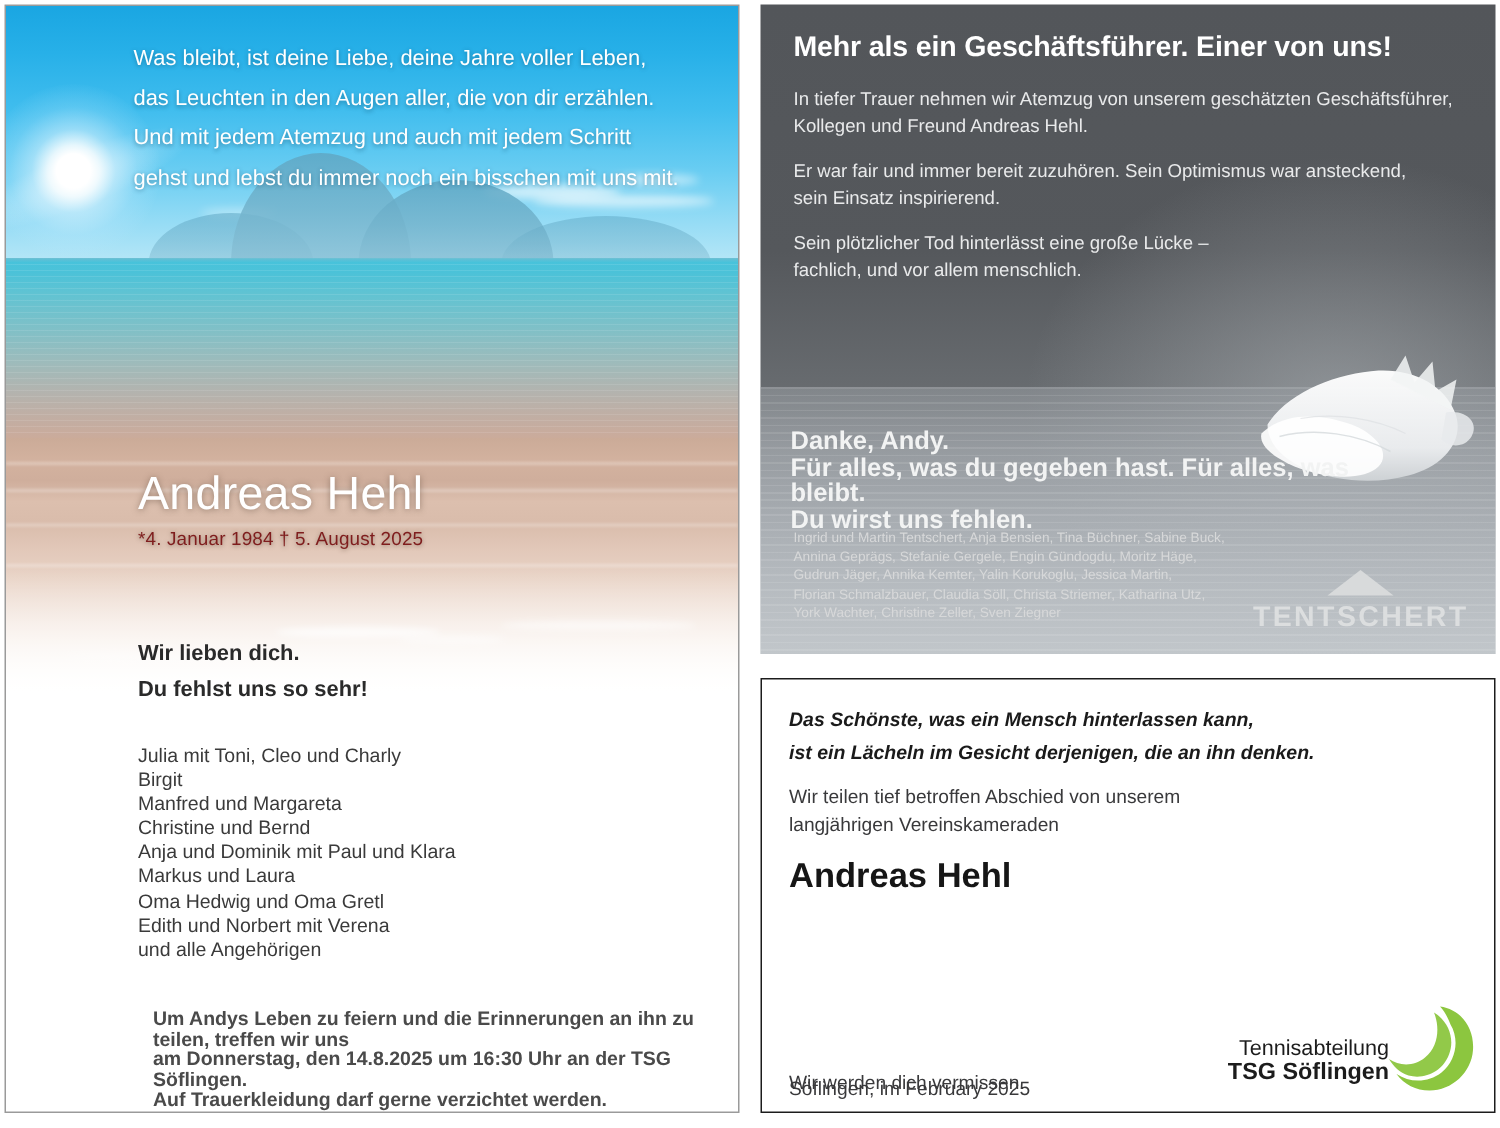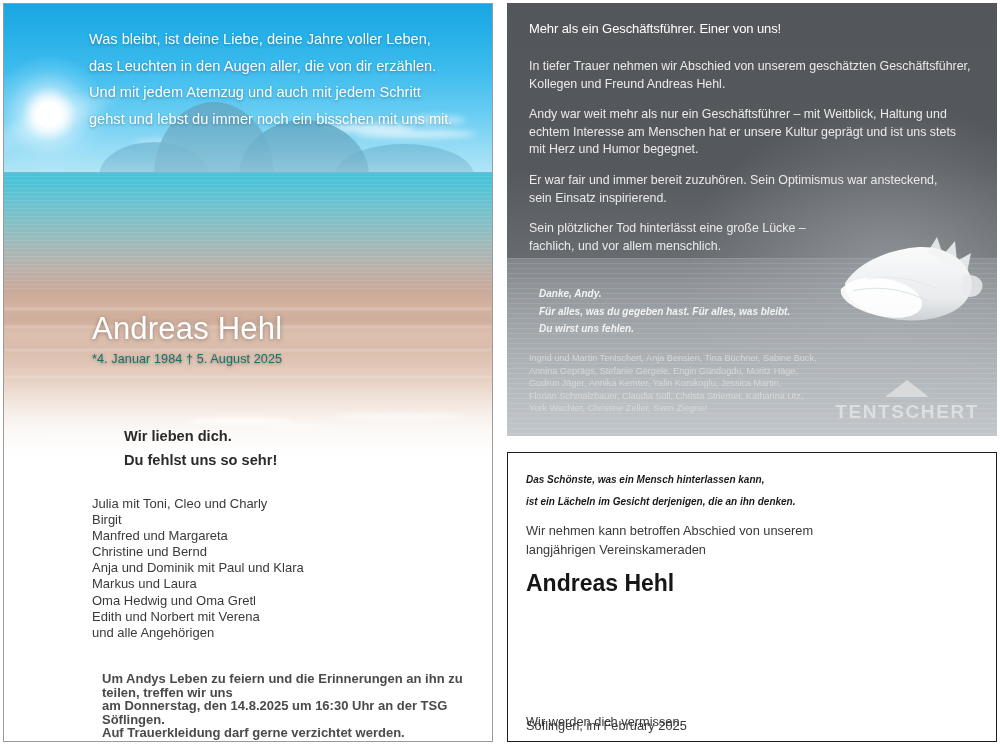--- a/index.html
+++ b/index.html
@@ -111,28 +111,27 @@
     text-shadow: 0 1px 3px rgba(0,60,90,.45);
     white-space: pre-line;
   }
   .deceased-name {
     position:absolute; left:88px; top:307px;
     font-size:31px; font-weight:400; color:#ffffff; letter-spacing:.2px;
     text-shadow: 0 1px 4px rgba(90,70,55,.55);
   }
   .deceased-dates {
     position:absolute; left:88px; top:348px;
-    font-size:12.6px; color:#0f766e; letter-spacing:.1px;
+    font-size:12.6px; color:#7f1d1d; letter-spacing:.1px;
     text-shadow: 0 1px 3px rgba(90,70,55,.55);
   }
   .farewell {
     position:absolute; left:88px; top:420px; width:360px;
     font-size:14.6px; line-height:24px; color:#2a2a2a; font-weight:600;
     white-space: pre-line;
-    margin-left: 32px;
   }
   .mourners {
     position:absolute; left:88px; top:492px; width:370px;
     font-size:13px; line-height:16.1px; color:#3a3a3a;
     white-space: pre-line;
   }
   .notice {
     position:absolute; left:98px; top:668px; width:390px;
     font-size:13px; line-height:13.6px; color:#4a4a4a;
     white-space: pre-line;
@@ -157,32 +156,31 @@
     content:""; position:absolute; inset:0;
     background: repeating-linear-gradient(to bottom,
       rgba(255,255,255,.10) 0px, rgba(255,255,255,.10) 1px,
       rgba(255,255,255,0) 1px, rgba(255,255,255,0) 5px);
   }
   .feather-wrap {
     position:absolute; right:6px; top:228px; width:160px; height:150px;
   }
   .company-headline {
     position:absolute; left:22px; top:18px; width:452px;
-    color:#ffffff; font-size:13px; font-weight:400; letter-spacing:-.1px;
+    color:#ffffff; font-size:19px; font-weight:700; letter-spacing:-.1px;
   }
   .company-body {
     position:absolute; left:22px; top:55px; width:455px;
     color:#e9eaeb; font-size:12.4px; line-height:17.6px;
   }
   .company-body p { margin-bottom:13px; white-space: pre-line; }
   .company-thanks {
-    position:absolute; left:32px; top:282px; width:400px;
-    color:#f2f3f3; font-size:10px; line-height:17.6px; font-weight:600;
-    white-space: pre-line;
-    font-style: italic;
+    position:absolute; left:20px; top:282px; width:400px;
+    color:#f2f3f3; font-size:17px; line-height:17.6px; font-weight:600;
+    white-space: pre-line;
   }
   .company-signers {
     position:absolute; left:22px; top:349px; width:430px;
     color:#d7d8d9; font-size:9.1px; line-height:12.5px;
     white-space: pre-line;
   }
   .tentschert-logo {
     position:absolute; right:18px; bottom:13px; text-align:center;
   }
   .tentschert-logo .tri {
@@ -194,21 +192,21 @@
     color:#dcdedf; font-size:19px; font-weight:700; letter-spacing:1.6px;
   }
 
   
   .card-club {
     position:absolute; left:507px; top:452px; width:490px; height:290px;
     border:1.6px solid #1c1c1c; background:#ffffff; overflow:hidden;
   }
   .club-quote {
     position:absolute; left:18px; top:16px; width:450px;
-    font-size:10px; line-height:22px; font-weight:700; font-style:italic;
+    font-size:13px; line-height:22px; font-weight:700; font-style:italic;
     color:#1a1a1a; white-space: pre-line;
   }
   .club-intro {
     position:absolute; left:18px; top:68px; width:420px;
     font-size:12.8px; line-height:19px; color:#39393b; white-space: pre-line;
   }
   .club-name {
     position:absolute; left:18px; top:117px;
     font-size:23px; font-weight:700; color:#161616;
   }
@@ -325,25 +323,22 @@
                    C86 92 60 90 40 82 C26 76 14 66 14 52 Z" fill="url(#fgr)"></path>
           <path d="M10 58 C24 44 48 44 70 52 C88 59 96 72 88 80 C78 90 52 88 32 80
                    C18 74 8 66 10 58 Z" fill="rgba(255,255,255,.45)"></path>
         </g>
       </svg>
     </div>
 
     <div class="company-headline">Mehr als ein Geschäftsführer. Einer von uns!</div>
 
     <div class="company-body">
-      <p>In tiefer Trauer nehmen wir Abschied von unserem geschätzten Geschäftsführer,
+      <p>In tiefer Trauer nehmen wir Atemzug von unserem geschätzten Geschäftsführer,
 Kollegen und Freund Andreas Hehl.</p>
-      <p>Andy war weit mehr als nur ein Geschäftsführer – mit Weitblick, Haltung und
-echtem Interesse am Menschen hat er unsere Kultur geprägt und ist uns stets
-mit Herz und Humor begegnet.</p>
       <p>Er war fair und immer bereit zuzuhören. Sein Optimismus war ansteckend,
 sein Einsatz inspirierend.</p>
       <p>Sein plötzlicher Tod hinterlässt eine große Lücke –
 fachlich, und vor allem menschlich.</p>
     </div>
 
     <div class="company-thanks">Danke, Andy.
 Für alles, was du gegeben hast. Für alles, was bleibt.
 Du wirst uns fehlen.</div>
     <div class="company-signers">Ingrid und Martin Tentschert, Anja Bensien, Tina Büchner, Sabine Buck,
@@ -354,21 +349,33 @@
 
     <div class="tentschert-logo">
       <div class="tri"></div>
       <div class="wordmark">TENTSCHERT</div>
     </div>
   </div>
 
   <div class="card-club">
     <div class="club-quote">Das Schönste, was ein Mensch hinterlassen kann,
 ist ein Lächeln im Gesicht derjenigen, die an ihn denken.</div>
-    <div class="club-intro">Wir nehmen kann betroffen Abschied von unserem
+    <div class="club-intro">Wir teilen tief betroffen Abschied von unserem
 langjährigen Vereinskameraden</div>
     <div class="club-name">Andreas Hehl</div>
     <div class="club-miss">Wir werden dich vermissen.</div>
     <div class="club-place">Söflingen, im February 2025</div>
 
+    <div class="tsg-logo">
+      <div class="tsg-text">
+        <div class="tsg-line1">Tennisabteilung</div>
+        <div class="tsg-line2">TSG Söflingen</div>
+      </div>
+      <svg class="tsg-ball" viewBox="0 0 64 64">
+        <path d="M40 4 C54 6 63 18 62 33 C61 48 48 60 33 60 C24 60 16 56 11 49
+                 C20 55 32 55 41 48 C51 40 53 26 47 16 C45 11 43 7 40 4 Z" fill="#8cc63f"></path>
+        <path d="M36 8 C46 14 50 26 46 36 C42 47 30 53 19 50 C13 48 9 44 6 39
+                 C13 44 23 44 30 38 C39 31 40 18 36 8 Z" fill="#8cc63f" opacity="0.95"></path>
+      </svg>
+    </div>
   </div>
 
 </div>
 
 </body></html>

